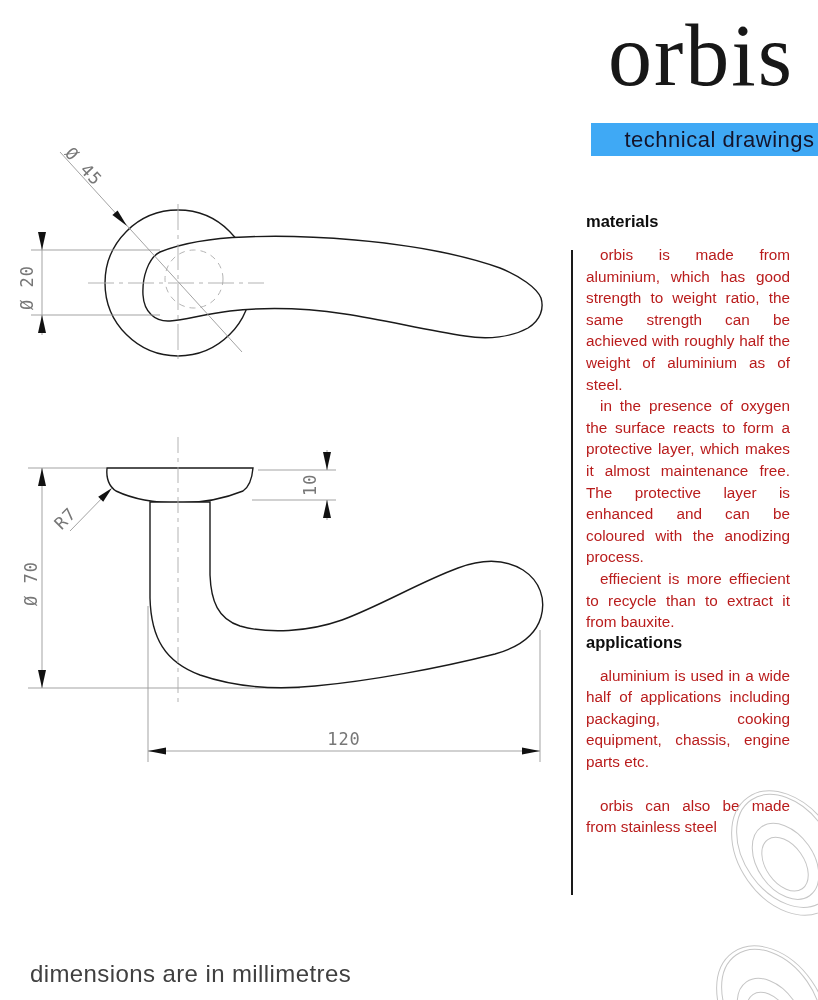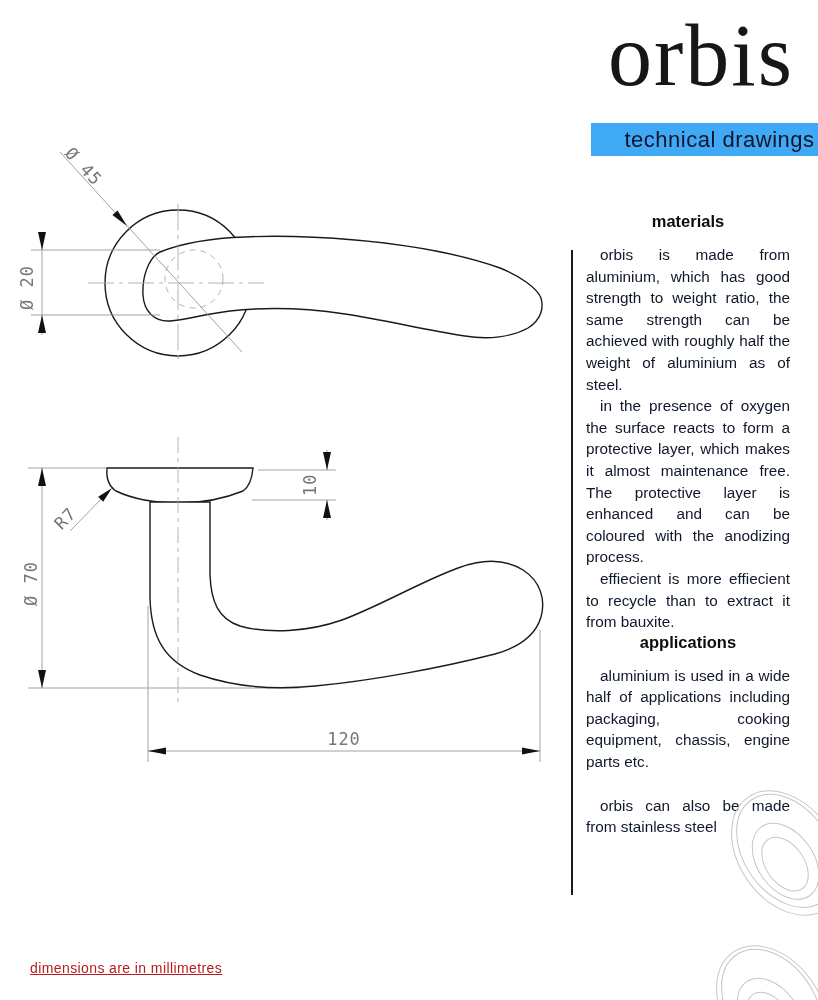--- a/index.html
+++ b/index.html
@@ -9,28 +9,28 @@
   
   .logo{position:absolute;top:8px;right:24px;font-family:"Liberation Serif",serif;
         font-size:88px;line-height:1.1;color:#171717;letter-spacing:2px;}
   .banner{position:absolute;left:551px;top:123px;width:257px;height:33px;
           display:flex;align-items:center;justify-content:center;margin-left:40px;}
   .banner span{font-size:22px;color:#14142a;letter-spacing:0.5px;}
 
   
   .sep{position:absolute;left:571px;top:250px;width:2px;height:645px;background:#1a1a1a;}
   .textcol{position:absolute;left:586px;top:212px;width:204px;}
-  .textcol h3{margin:0 0 13px 0;font-size:16.5px;font-weight:bold;text-align:center;color:#0d0d0d;}
+  .textcol h3{margin:0 0 13px 0;font-size:16.5px;font-weight:bold;text-align:left;color:#0d0d0d;}
   .textcol h3.apps{}
   .textcol p{margin:0;font-size:15.3px;line-height:21.6px;text-align:justify;
-             text-indent:14px;color:#0f172a;}
+             text-indent:14px;color:#b91c1c;}
   .textcol p.gap{margin-top:22px;}
 
   
-  .footnote{position:absolute;left:30px;top:960px;font-size:14px;color:#b91c1c;letter-spacing:0.4px;text-decoration:underline;}
+  .footnote{position:absolute;left:30px;top:960px;font-size:24px;color:#404040;letter-spacing:0.4px;}
 
   
   .drawing{position:absolute;left:0;top:0;}
   .rosettes{position:absolute;right:0;top:770px;}
   .outline{fill:#fff;stroke:#1a1a1a;stroke-width:1.4;}
   .thin{stroke:#999;stroke-width:0.9;fill:none;}
   .center{stroke:#aaa;stroke-width:0.9;fill:none;}
   .hidden-line{stroke:#b5b5b5;stroke-width:1;fill:none;stroke-dasharray:6 5;}
   .arrow{fill:#111;stroke:none;}
   .dimtxt{font-family:"DejaVu Sans Mono",monospace;font-size:17px;fill:#777;letter-spacing:1px;}

